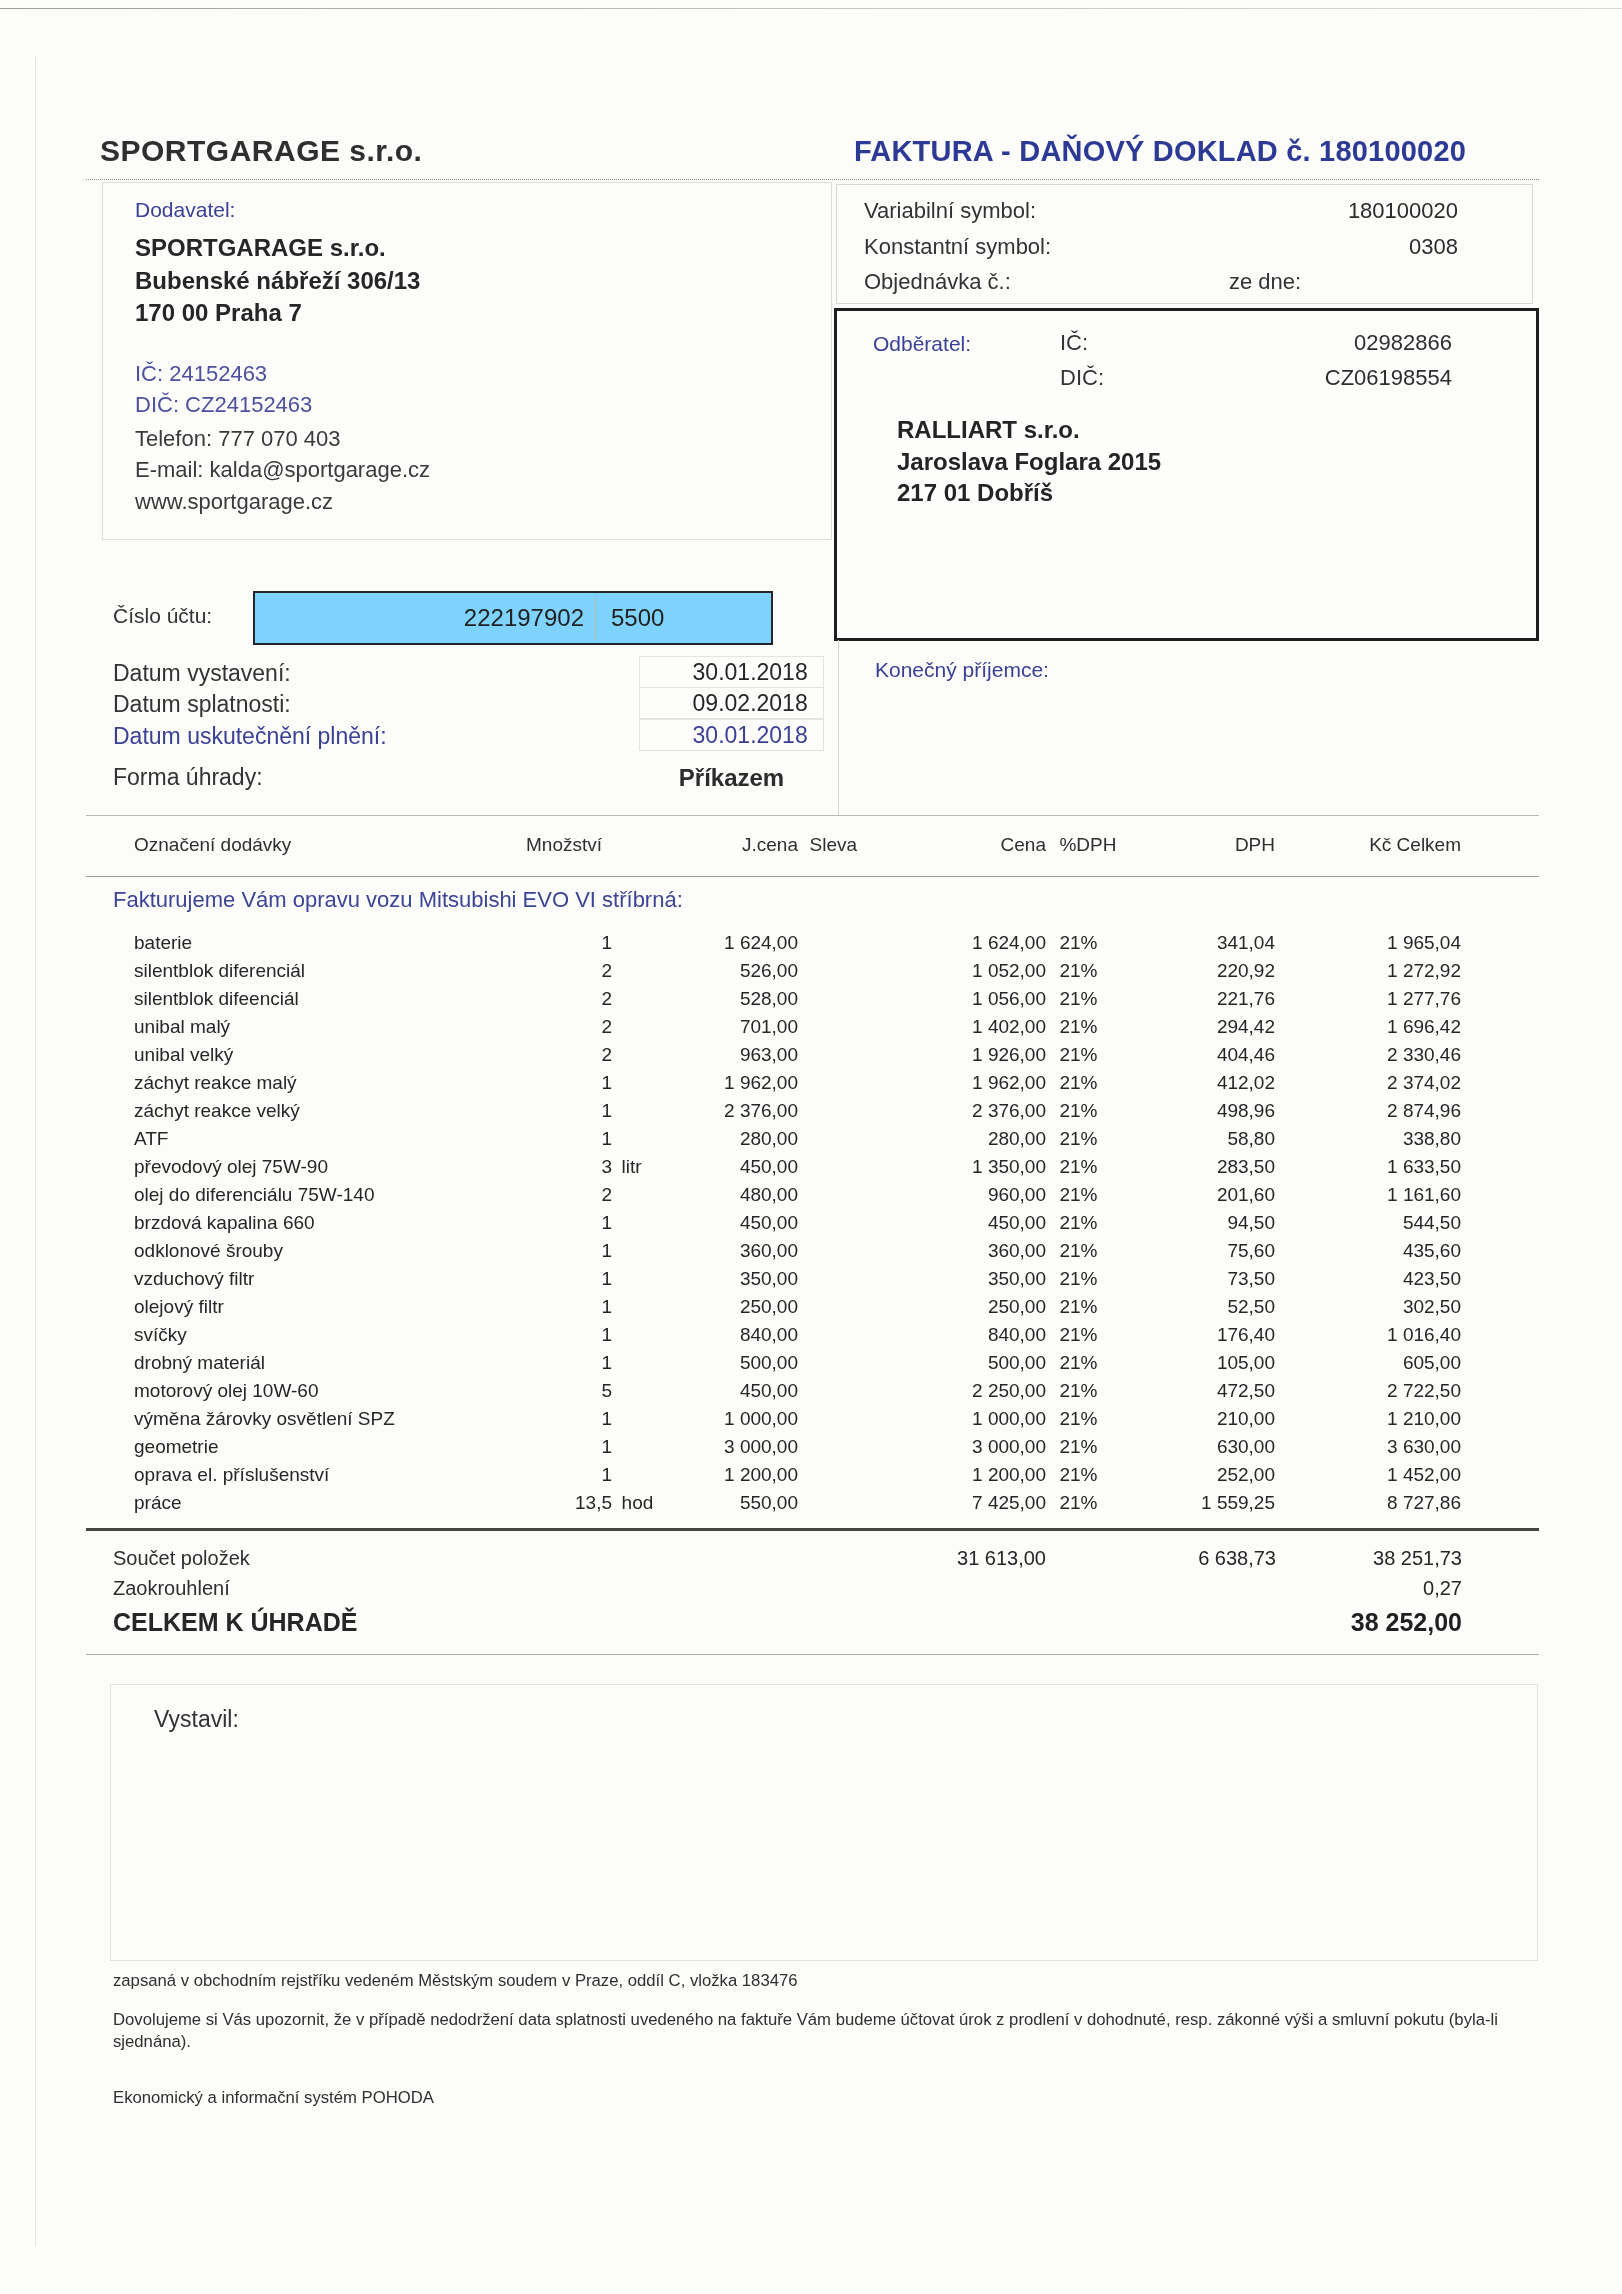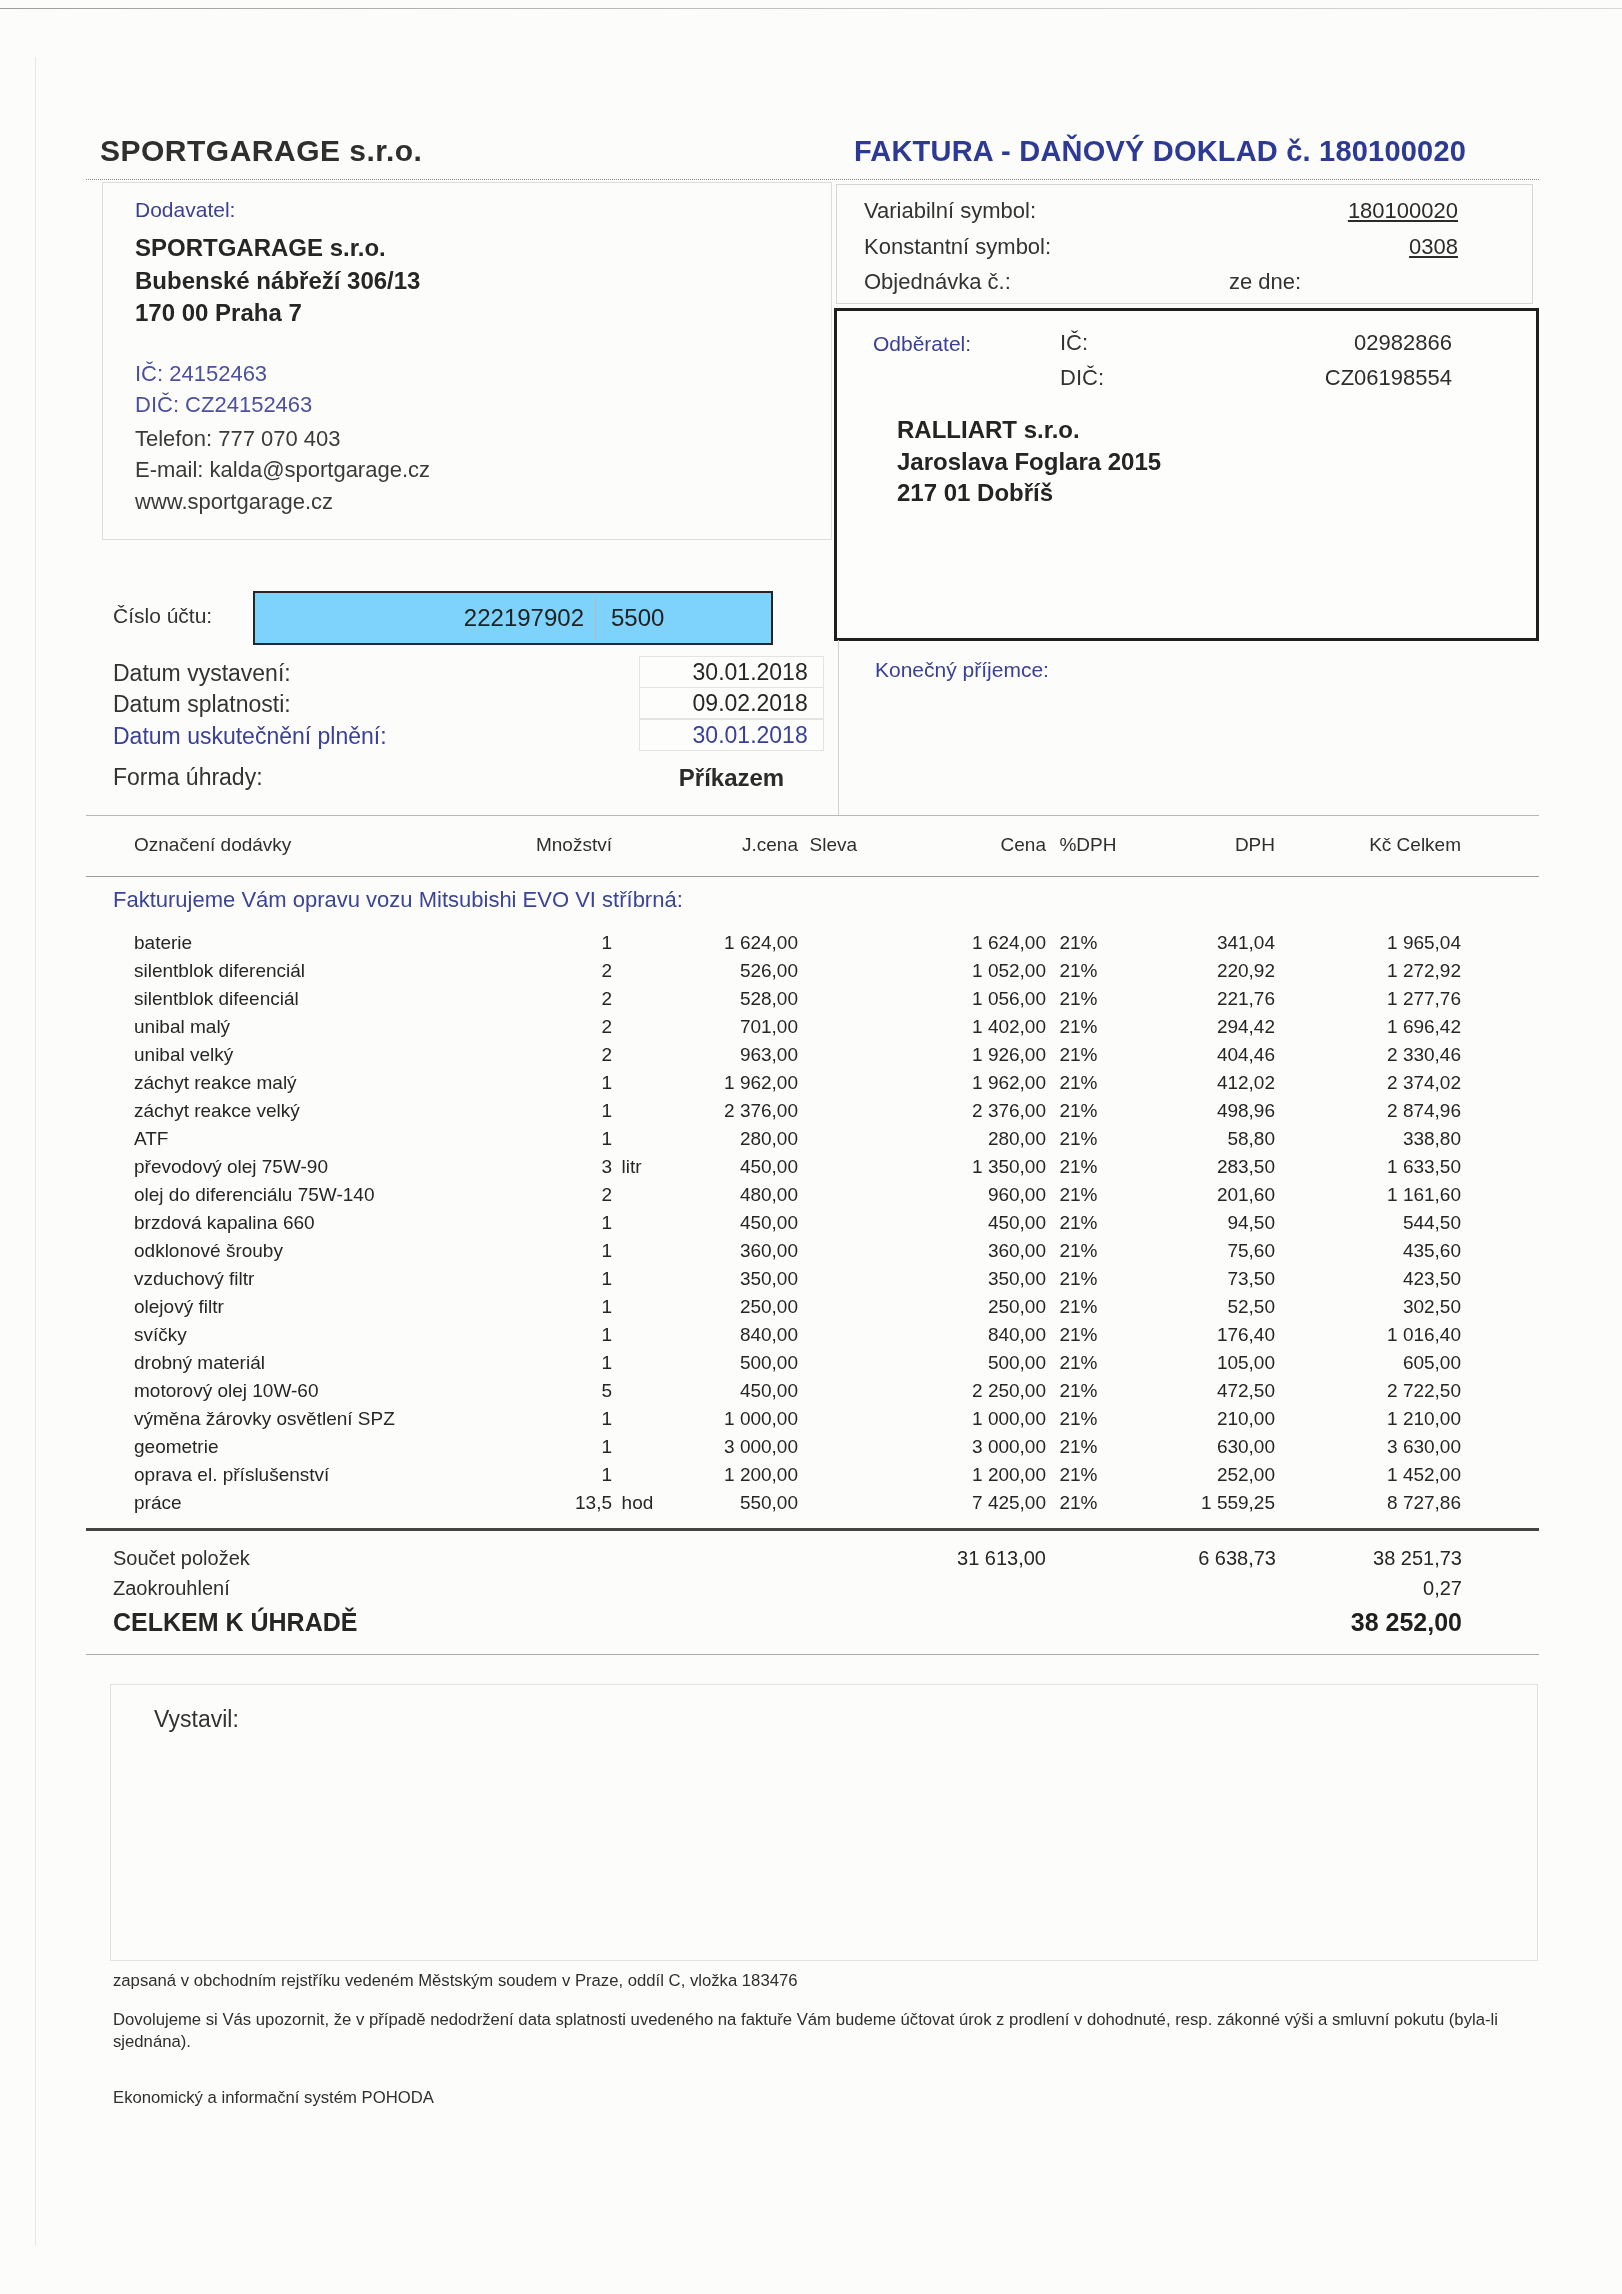--- a/index.html
+++ b/index.html
@@ -30,21 +30,21 @@
   .supplier-panel .s-addr2{left:32px;top:116px;font-size:24px;font-weight:bold;color:#262626;}
   .supplier-panel .s-ic{left:32px;top:178px;font-size:22px;color:#4c509e;}
   .supplier-panel .s-dic{left:32px;top:209px;font-size:22px;color:#4c509e;}
   .supplier-panel .s-tel{left:32px;top:243px;font-size:22px;color:#3a3a3a;}
   .supplier-panel .s-mail{left:32px;top:274px;font-size:22px;color:#3a3a3a;}
   .supplier-panel .s-web{left:32px;top:306px;font-size:22px;color:#3a3a3a;}
 
   
   .symbols-panel{position:absolute;left:836px;top:184px;width:695px;height:118px;border:1px solid #d6d6d4;}
   .symbols-panel .lab{font-size:22px;color:#333;left:27px;}
-  .symbols-panel .val{font-size:22px;color:#2b2b2b;right:74px;text-align:center;text-decoration:underline;}
+  .symbols-panel .val{font-size:22px;color:#2b2b2b;right:74px;text-align:center;}
   .sym-r1{top:13.4px;} .sym-r2{top:49px;} .sym-r3{top:84px;}
   .symbols-panel .zedne{left:392px;font-size:22px;color:#333;}
 
   
   .customer-panel{position:absolute;left:834px;top:308px;width:699px;height:327px;border:3.8px solid #1f1f1f;background:#fdfdfc;}
   .customer-panel .sec-label{left:36px;top:21px;font-size:21px;}
   .customer-panel .ic-lab{left:223px;top:19px;font-size:22px;color:#333;}
   .customer-panel .dic-lab{left:223px;top:54px;font-size:22px;color:#333;}
   .customer-panel .ic-val{right:84px;top:19px;font-size:22px;text-align:right;}
   .customer-panel .dic-val{right:84px;top:54px;font-size:22px;text-align:right;}
@@ -67,21 +67,21 @@
   .payment-val{left:639px;top:764px;width:185px;text-align:center;font-size:24px;font-weight:bold;color:#2b2b2b;}
   .divider-v{position:absolute;left:838px;top:640px;width:1px;height:175px;background:#d2d2d0;}
   .final-recipient{left:875px;top:658px;font-size:21px;}
 
   
   .table-top-line{position:absolute;left:86px;top:815px;width:1453px;height:1px;background:#b8b8b6;}
   .table-head-line{position:absolute;left:86px;top:876px;width:1453px;height:1px;background:#9b9b99;}
   .grid-row{display:grid;grid-template-columns:382px 96px 67px 119px 38px 210px 86px 143px 186px;}
   .items-header{position:absolute;left:134px;top:834px;width:1329px;font-size:19px;color:#2f2f2f;}
   .items-header .h-name{text-align:left;}
-  .items-header .h-qty{text-align:right;}
+  .items-header .h-qty{text-align:center;}
   .items-header .h-jcena{text-align:right;}
   .items-header .h-sleva{text-align:left;padding-left:11.5px;}
   .items-header .h-cena{text-align:right;}
   .items-header .h-vat{text-align:left;padding-left:13.4px;}
   .items-header .h-dph{text-align:right;}
   .items-header .h-total{text-align:right;}
   .intro-line{left:113px;top:887px;font-size:22px;color:#3b4497;}
   .items-rows{position:absolute;left:134px;top:929px;width:1329px;}
   .items-rows .grid-row{height:28px;line-height:28px;font-size:19px;color:#262626;}
   .c-qty{text-align:right;}

